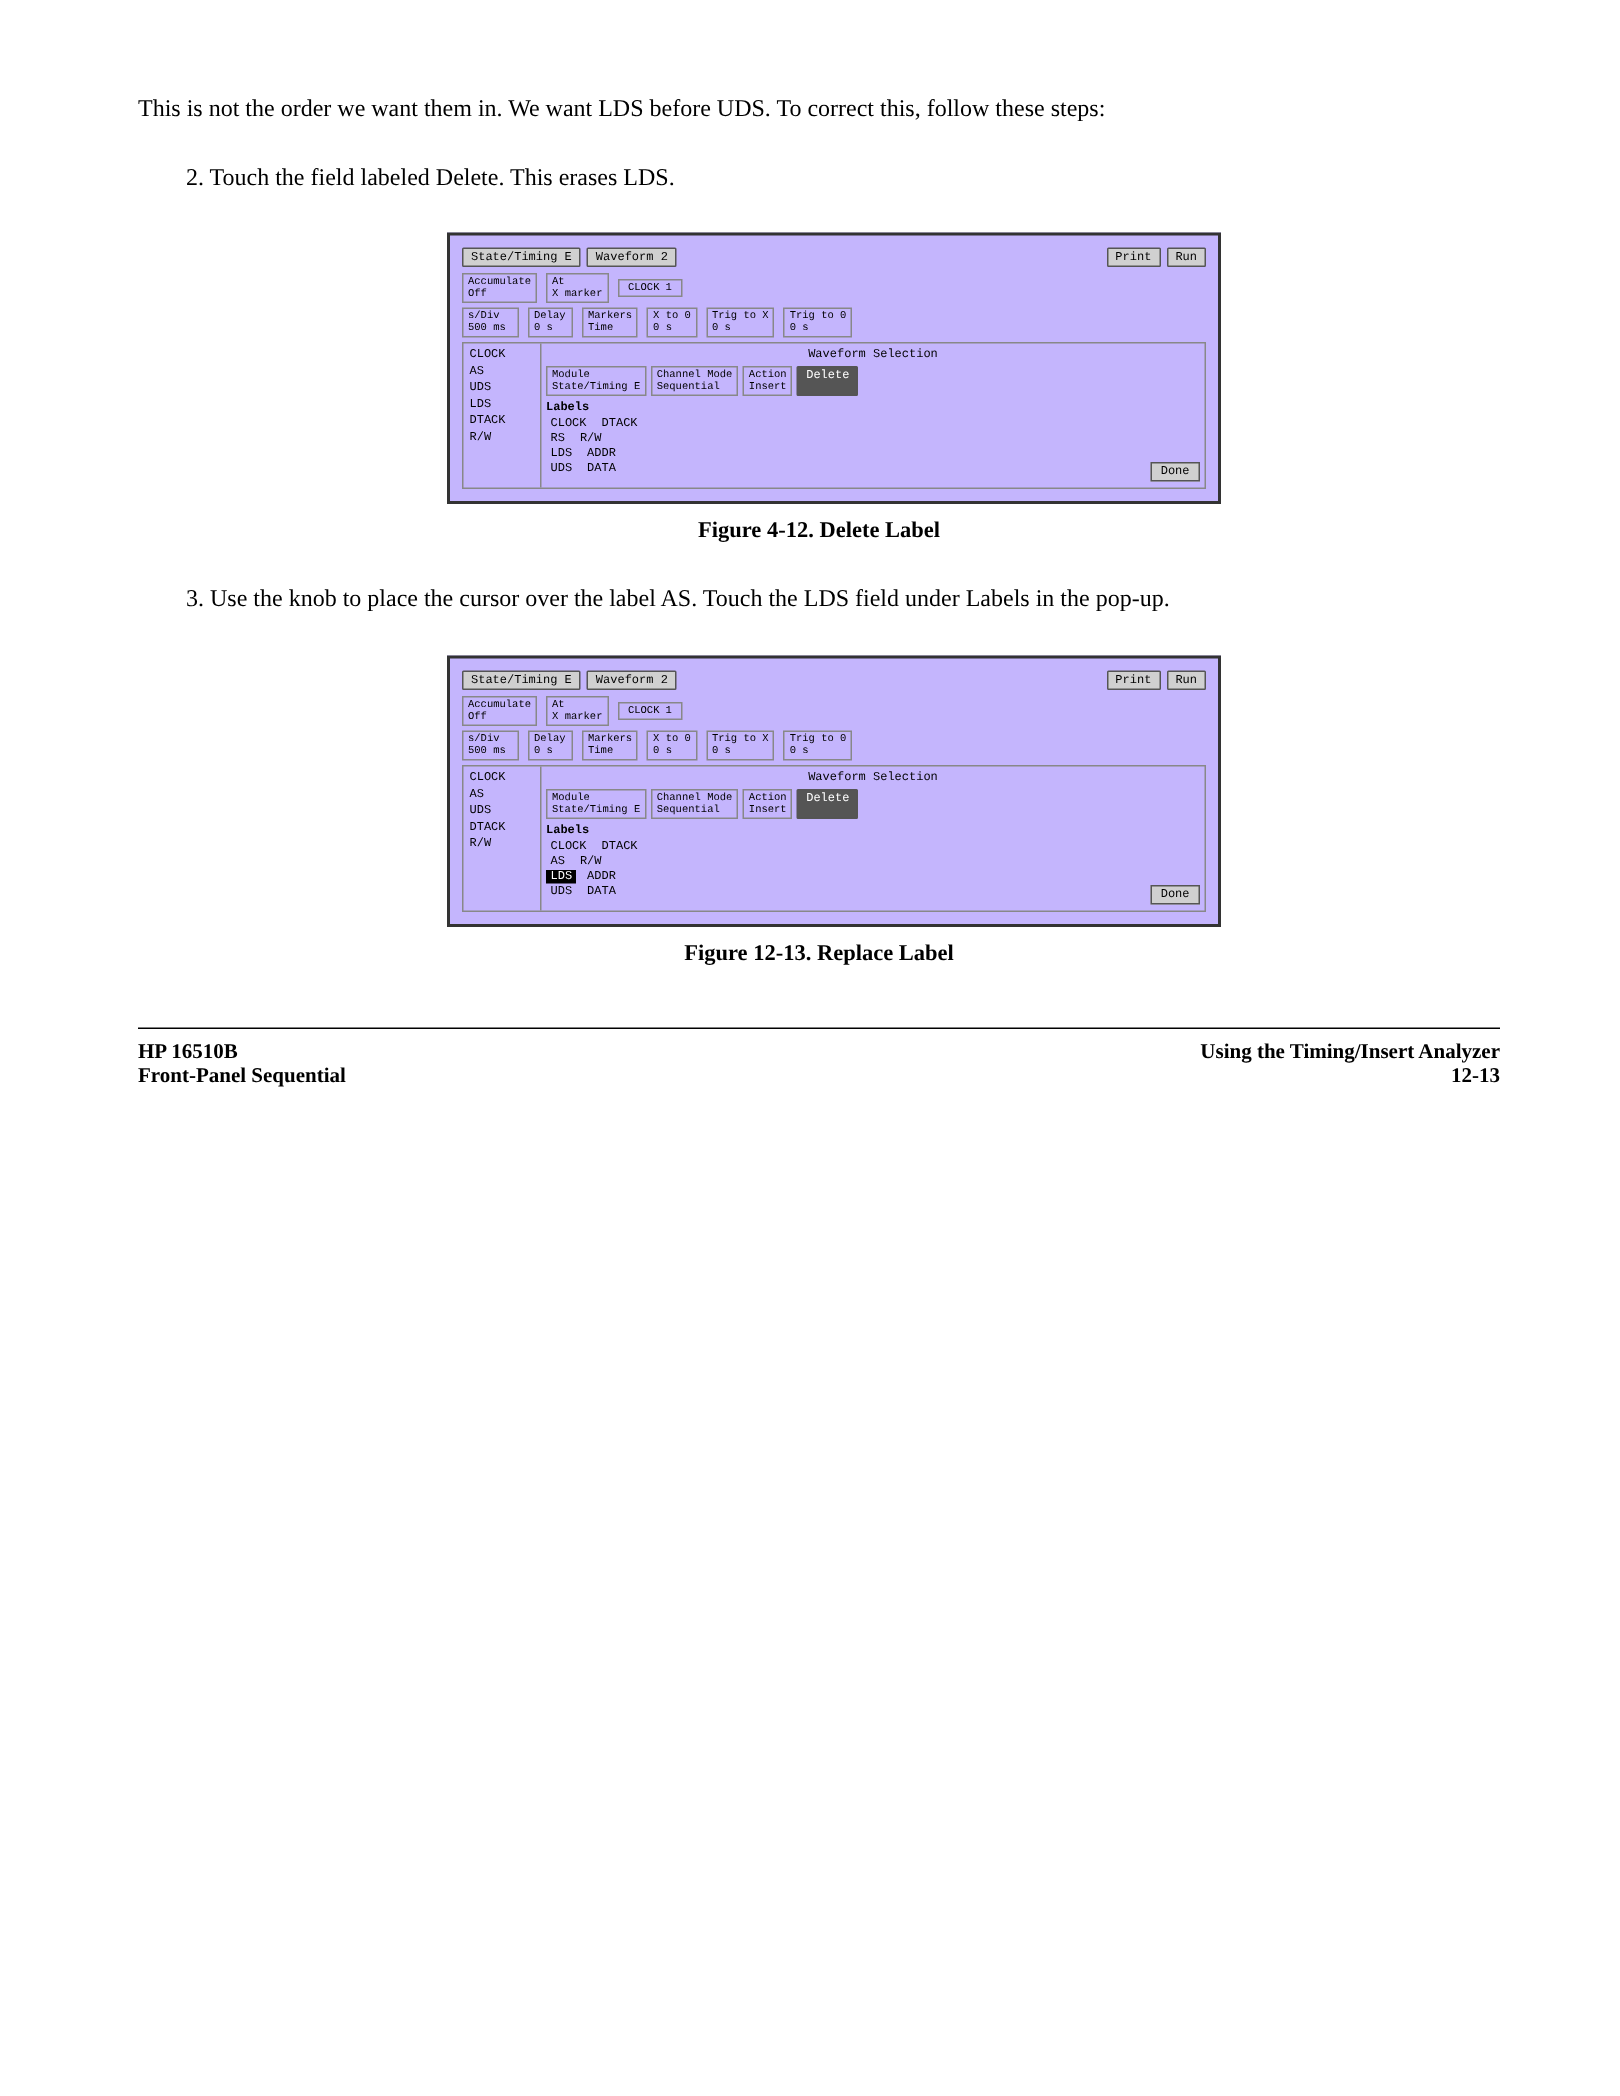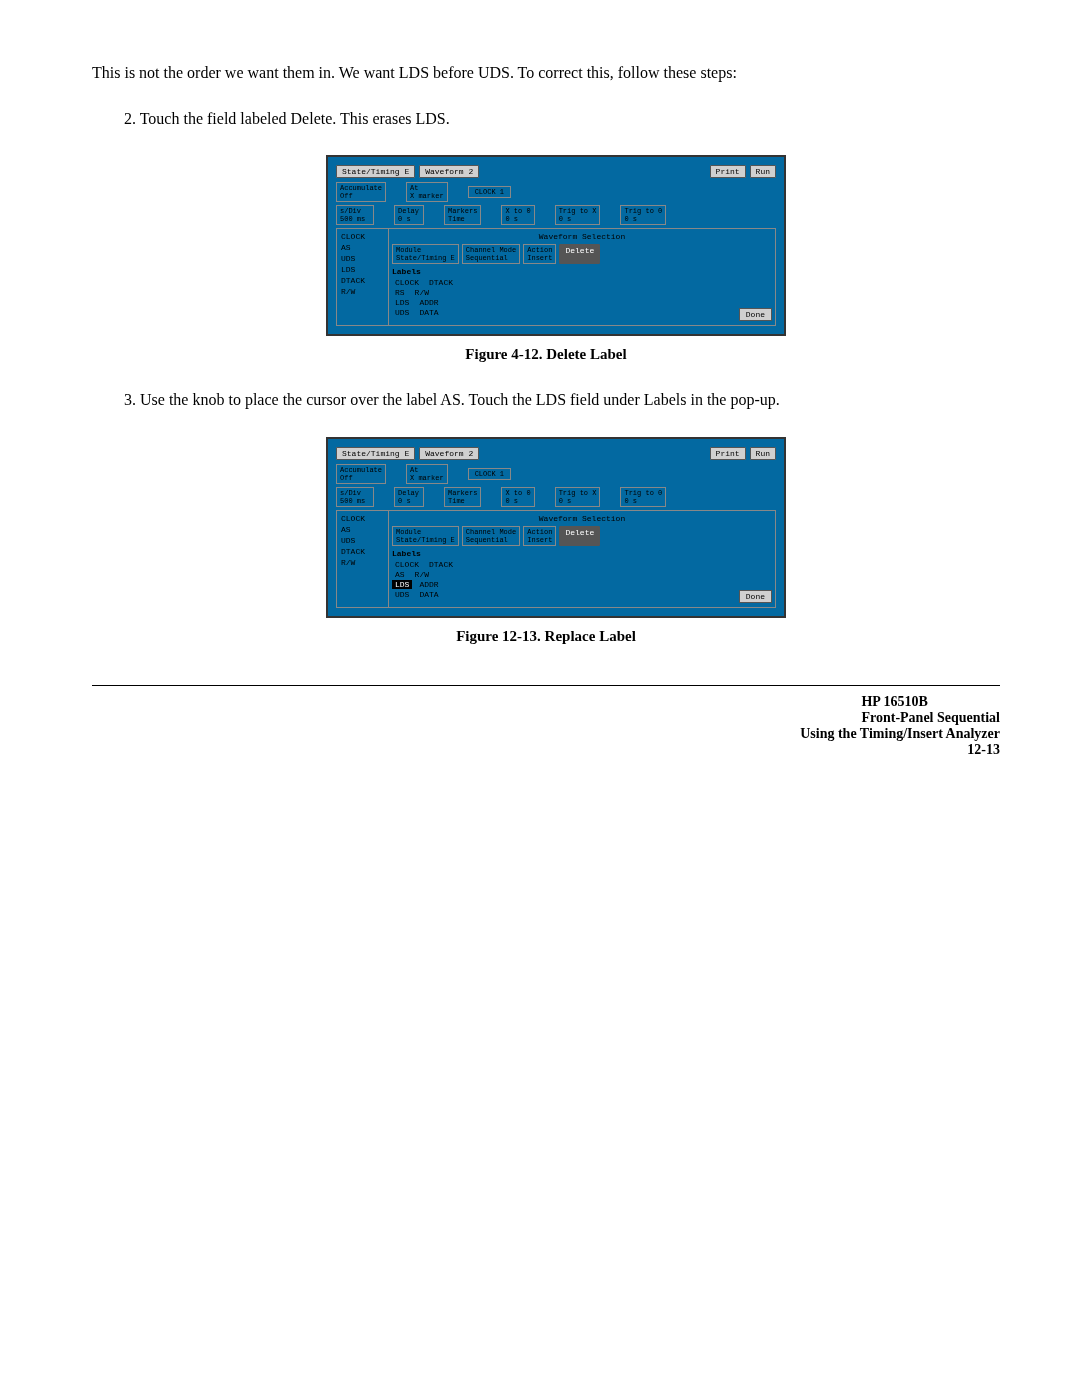--- a/index.html
+++ b/index.html
@@ -31,22 +31,22 @@
     .figure-caption {
       font-weight: bold;
       margin-top: 10px;
       font-size: 15px;
       font-family: 'Times New Roman', Times, serif;
     }
 
     
     .instrument-screen {
       border: 2px solid #333;
-      background: #0369a1;
-      width: 460px;
+      background: #c4b5fd;
+      width: 516px;
       padding: 8px;
       font-family: 'Courier New', Courier, monospace;
       font-size: 9px;
       margin-left: 20px;
     }
 
     .instr-top-bar {
       display: flex;
       justify-content: space-between;
       align-items: center;
@@ -69,21 +69,21 @@
       color: #fff;
       padding: 1px 5px;
       font-size: 8px;
       font-family: 'Courier New', Courier, monospace;
       display: inline-block;
       border-radius: 1px;
     }
 
     .instr-row {
       display: flex;
-      gap: 20px;
+      gap: 6px;
       margin-bottom: 3px;
       align-items: center;
     }
 
     .instr-channel {
       font-size: 8px;
       padding: 1px 2px;
       font-family: 'Courier New', Courier, monospace;
     }
 
@@ -137,21 +137,20 @@
       font-family: 'Courier New', Courier, monospace;
     }
 
     .footer {
       display: flex;
       justify-content: space-between;
       align-items: flex-end;
       margin-top: 40px;
       border-top: 1px solid #000;
       padding-top: 8px;
-      flex-direction: column;
     }
 
     .footer-left {
       font-size: 14px;
       font-weight: bold;
       font-family: 'Times New Roman', Times, serif;
     }
 
     .footer-right {
       text-align: right;

